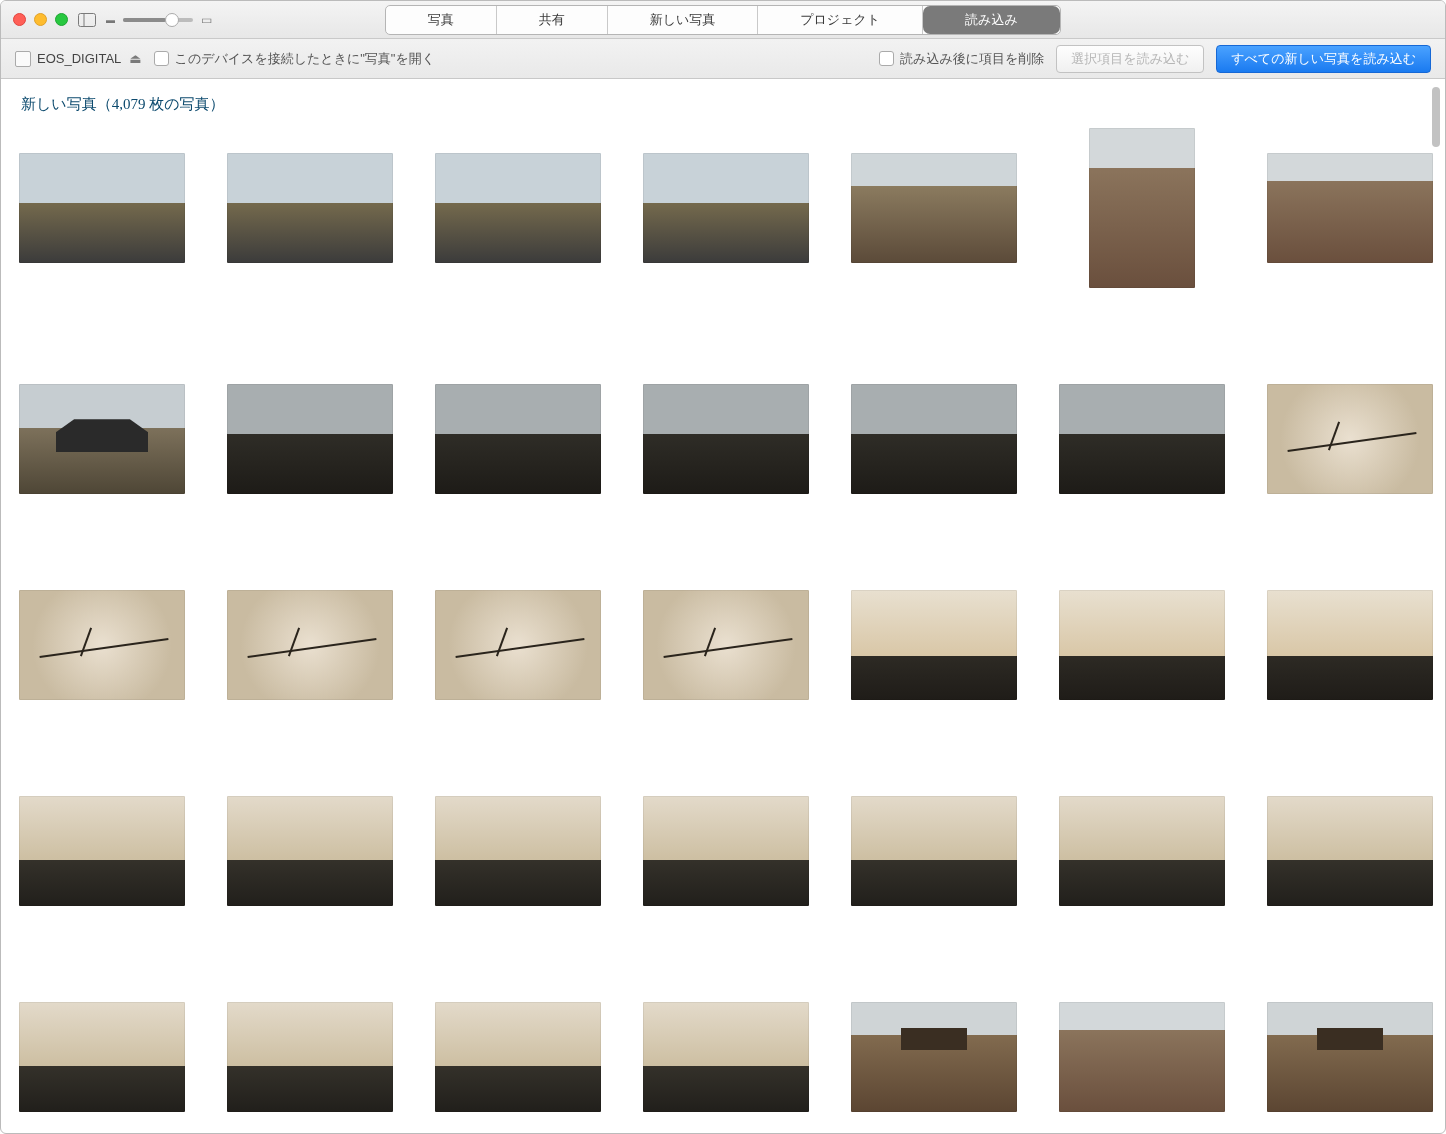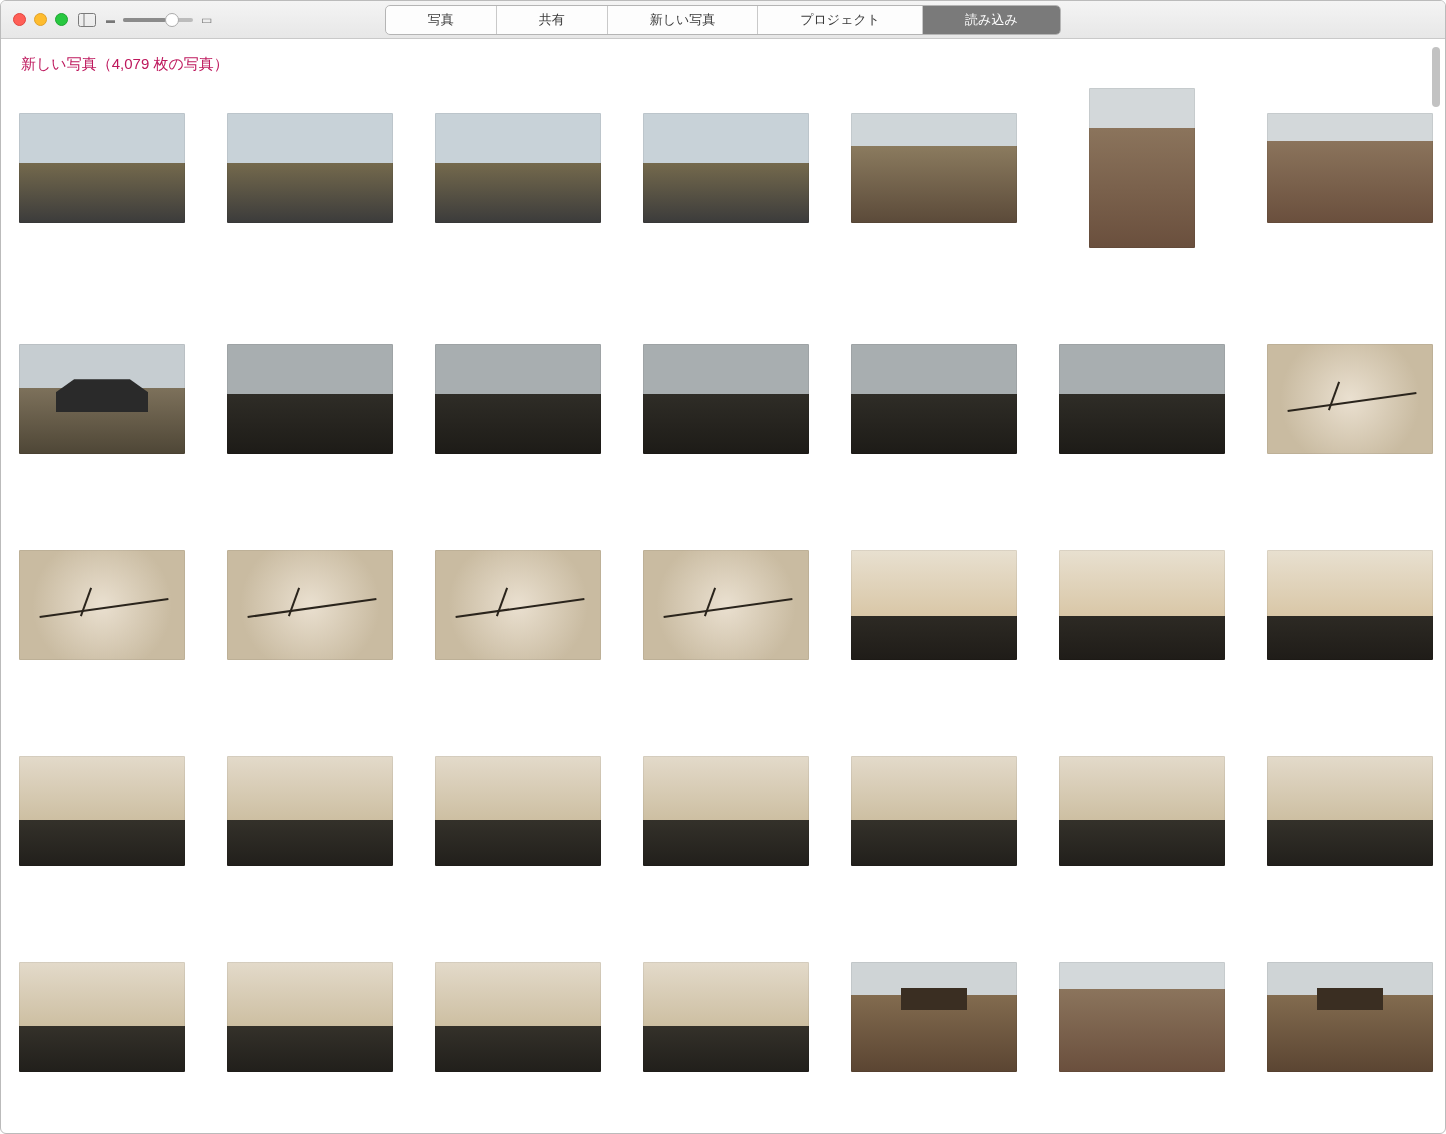--- a/index.html
+++ b/index.html
@@ -35,21 +35,21 @@
   .segmented {
     display:flex; margin:0 auto;
     border:1px solid #b5b5b5; border-radius:5px; overflow:hidden;
     background:#fdfdfd;
   }
   .segmented .seg {
     padding:5px 42px; font-size:13px; color:#3a3a3a; border-right:1px solid #c9c9c9;
     cursor:pointer;
   }
   .segmented .seg:last-child{border-right:none;}
-  .segmented .seg.active { background:#7a7a7a; color:#fff; }
+  .segmented .seg.active { background:#7a7a7a; color:#fff;border-radius:7px; }
   .toolbar2 {
     height:40px; background:linear-gradient(#f2f2f2,#e9e9e9);
     border-bottom:1px solid #c8c8c8;
     display:flex; align-items:center; padding:0 14px; gap:12px;
   }
   .device { display:flex; align-items:center; gap:6px; color:#444; }
   .sd-icon{width:16px;height:16px;border:1px solid #aaa;background:#fafafa;border-radius:2px;position:relative;}
   .eject{margin-left:2px;color:#7a7a7a;}
   .chk { display:flex; align-items:center; gap:6px; color:#555; }
   .chk input{width:15px;height:15px;appearance:none;border:1px solid #aaa;border-radius:3px;background:#fff;}
@@ -57,21 +57,21 @@
   .btn {
     padding:4px 14px; border:1px solid #c2c2c2; border-radius:4px;
     background:linear-gradient(#fefefe,#f0f0f0); color:#444; font-size:13px;
   }
   .btn.disabled{color:#b5b5b5;}
   .btn.primary{
     background:linear-gradient(#4aa2ff,#1a7af0);
     border:1px solid #1668d5; color:#fff;
   }
   .content { flex:1; overflow:auto; padding:10px 18px 40px 18px; position:relative;}
-  .section-title { font-size:15px; color:#be185d; margin:6px 0 14px 2px; }
+  .section-title { font-size:15px; color:#0c4a6e; margin:6px 0 14px 2px;font-family:Liberation Serif, serif; }
   .grid {
     display:grid;
     grid-template-columns: repeat(7, 166px);
     column-gap: 42px;
     row-gap: 96px;
     align-items:center;
     justify-items:center;
   }
   .thumb { width:166px; display:flex; align-items:center; justify-content:center; cursor:pointer;}
   .ph { width:166px; height:110px; border-radius:1px; box-shadow:0 0 0 1px rgba(0,0,0,.06) inset;}
@@ -120,20 +120,38 @@
     <div class="segmented">
       <div class="seg">写真</div>
       <div class="seg">共有</div>
       <div class="seg">新しい写真</div>
       <div class="seg">プロジェクト</div>
       <div class="seg active">読み込み</div>
     </div>
     <div style="width:200px"></div>
   </div>
 
+  <div class="toolbar2">
+    <div class="device">
+      <span class="sd-icon"></span>
+      <span>EOS_DIGITAL</span>
+      <span class="eject">⏏</span>
+    </div>
+    <label class="chk">
+      <input type="checkbox" style="">
+      <span>このデバイスを接続したときに"写真"を開く</span>
+    </label>
+    <div class="spacer"></div>
+    <label class="chk">
+      <input type="checkbox" style="">
+      <span>読み込み後に項目を削除</span>
+    </label>
+    <button class="btn disabled">選択項目を読み込む</button>
+    <button class="btn primary">すべての新しい写真を読み込む</button>
+  </div>
 
   <div class="content">
     <div class="section-title">新しい写真（4,079 枚の写真）</div>
     <div class="grid" id="grid">
         <div class="thumb">
           <div class="ph rail"></div>
         </div>
         <div class="thumb">
           <div class="ph rail"></div>
         </div>

